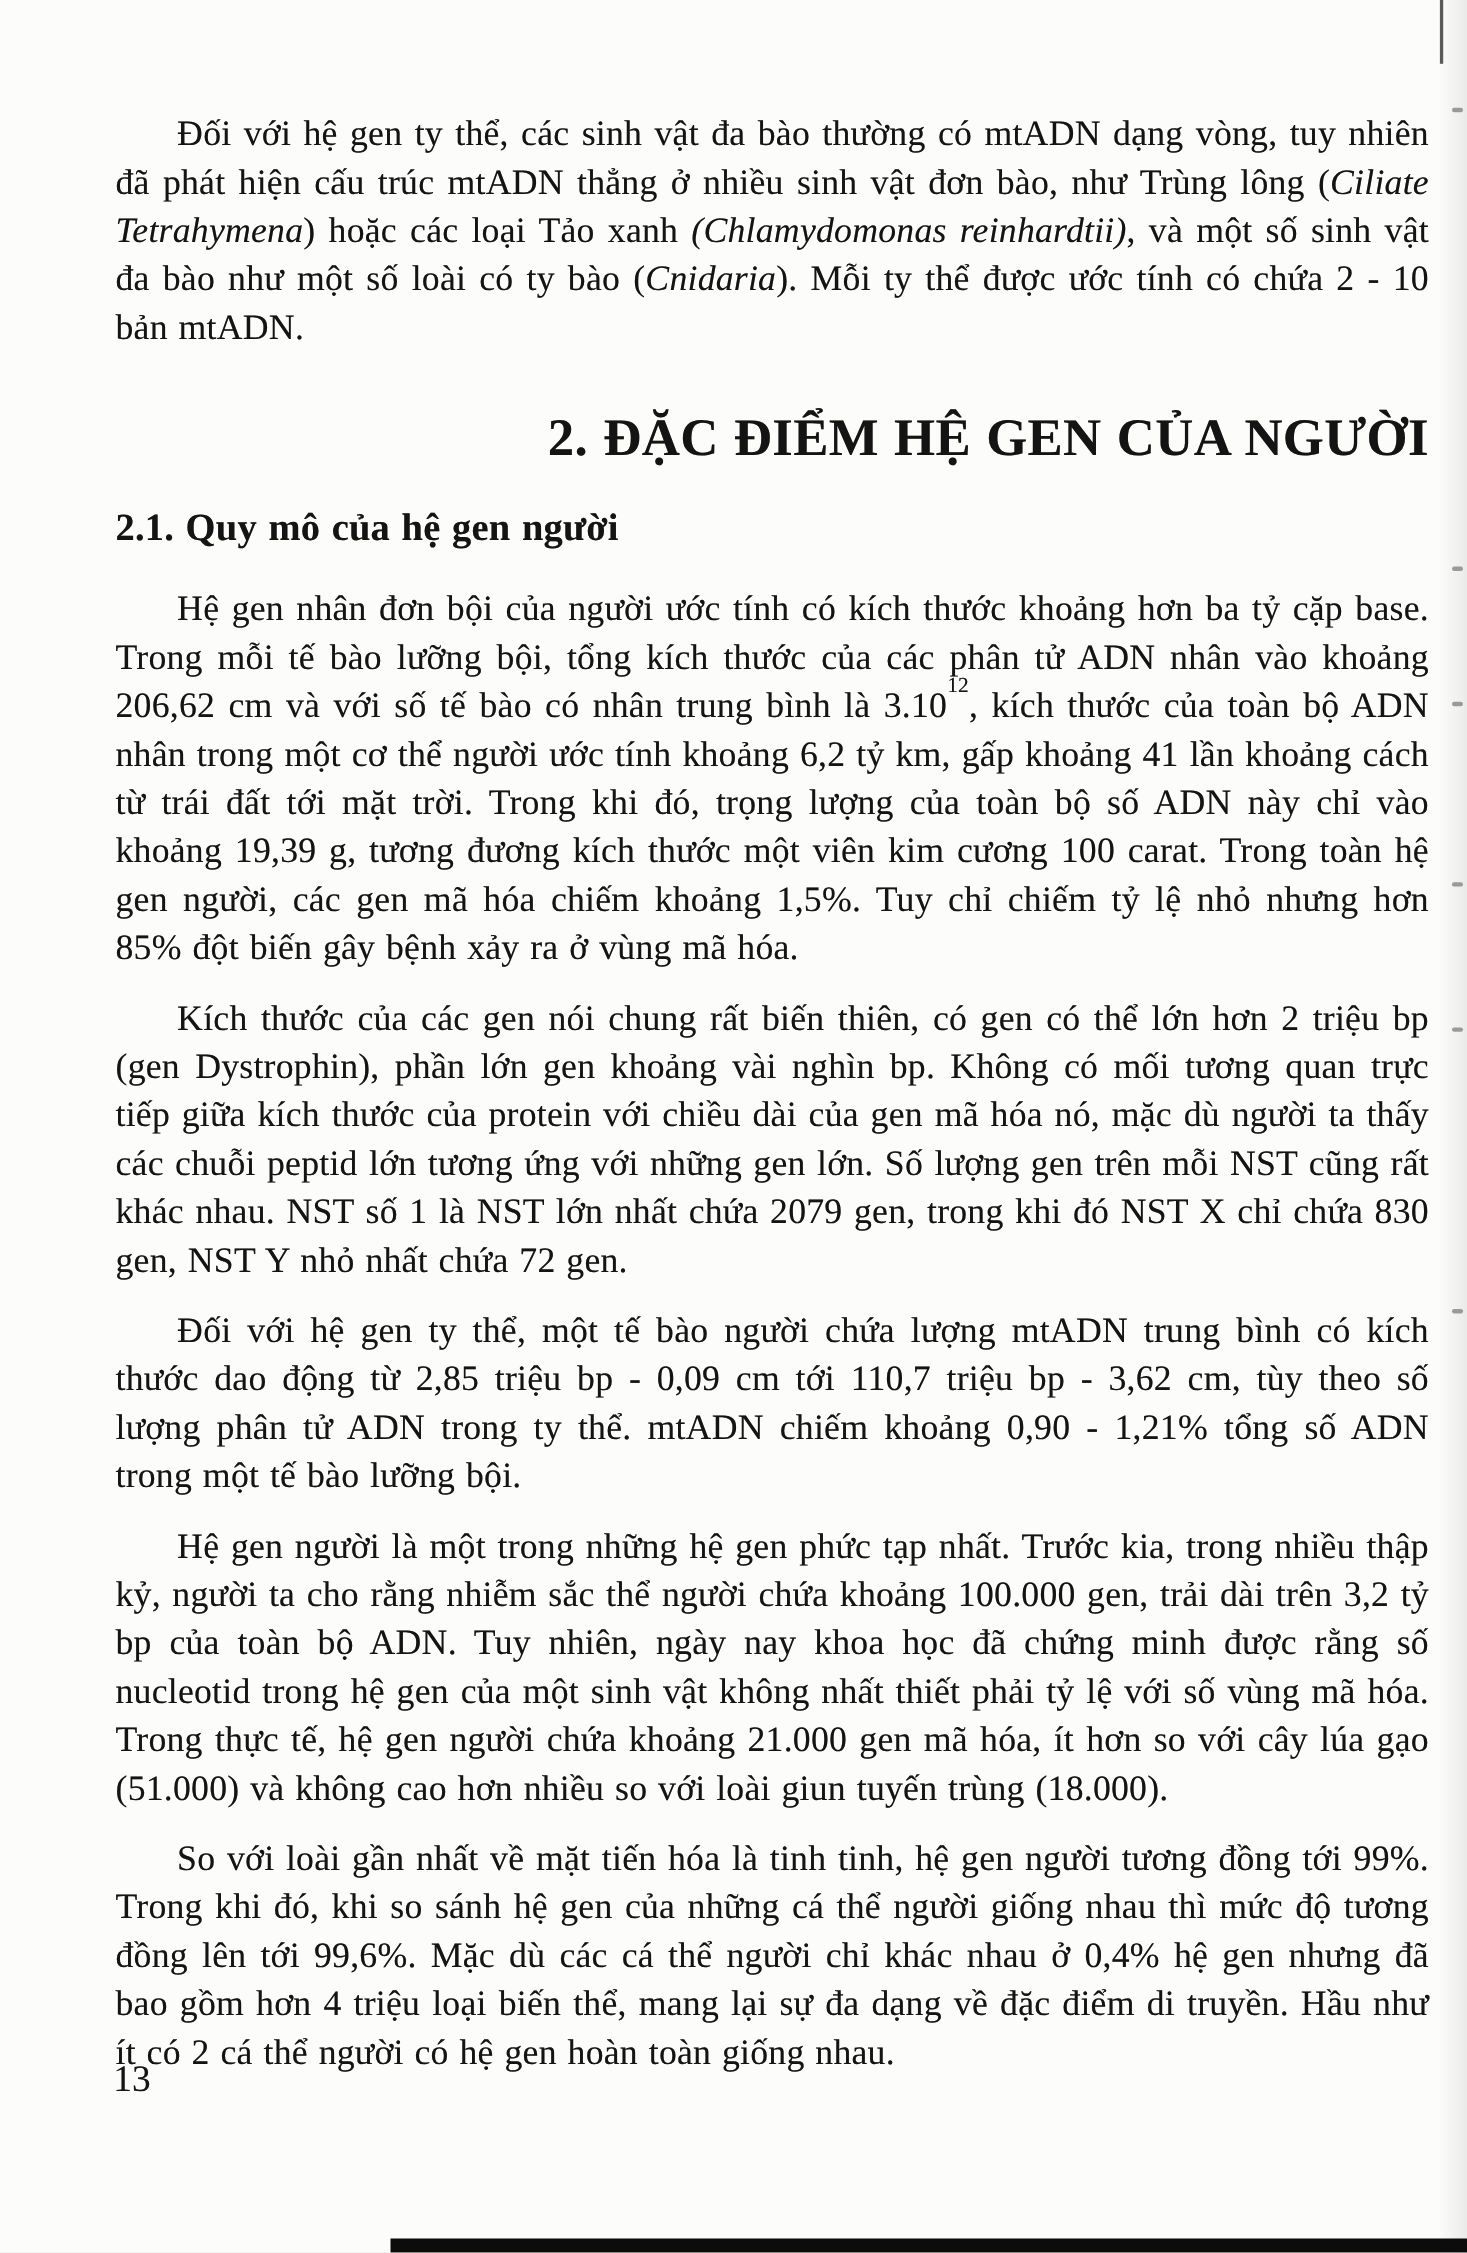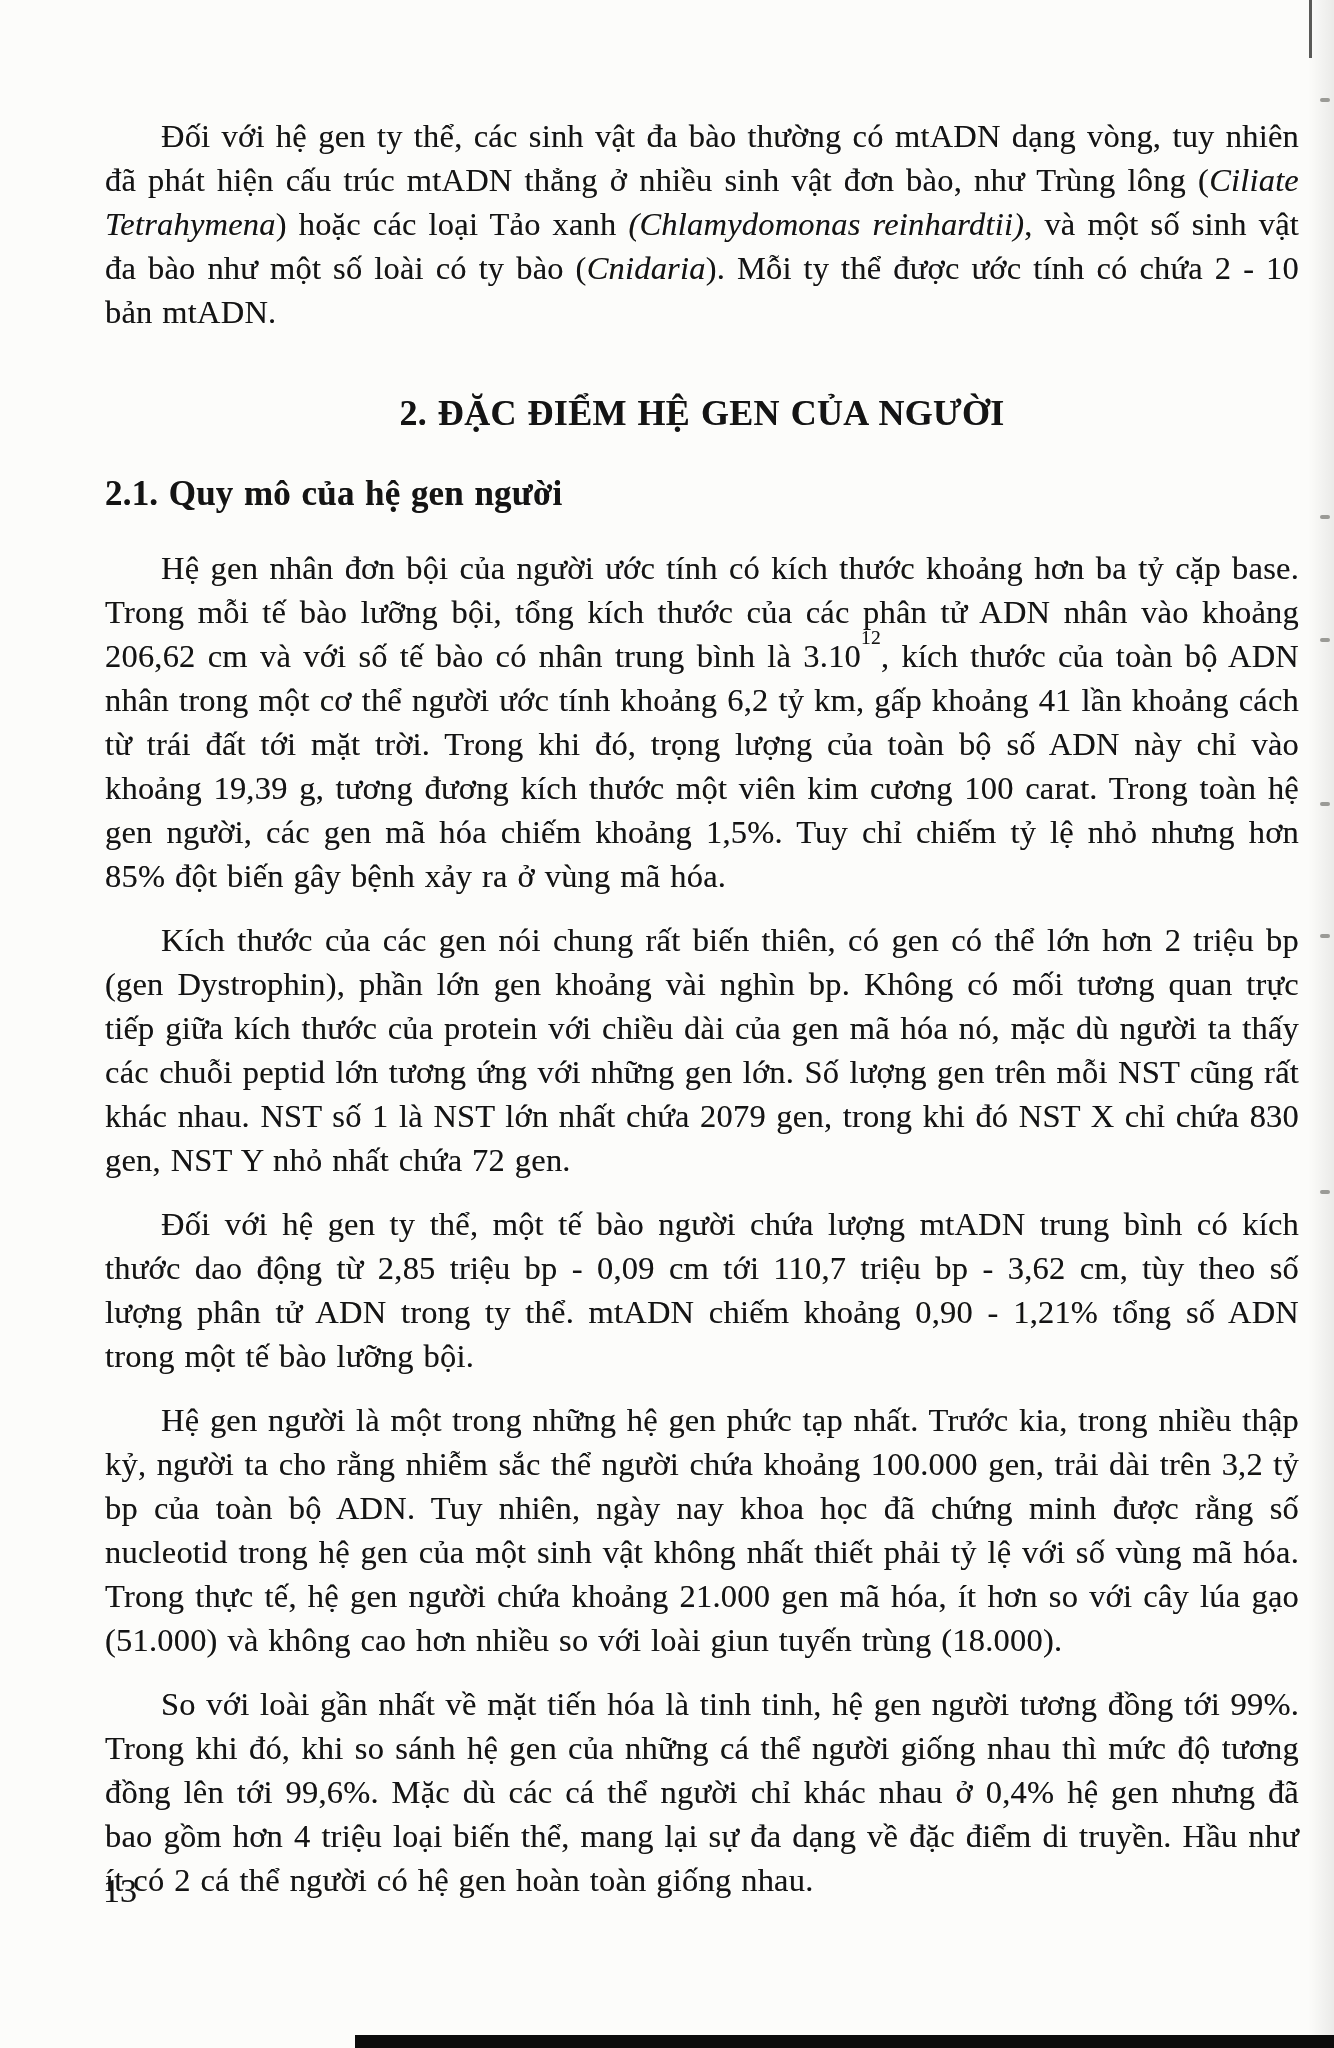--- a/index.html
+++ b/index.html
@@ -21,41 +21,41 @@
   .edge-shade {
     position: absolute;
     top: 0; right: 0;
     width: 26px; height: 100%;
     background: linear-gradient(to right, rgba(0,0,0,0), rgba(0,0,0,0.07));
     pointer-events: none;
   }
   .content {
     position: absolute;
     left: 105px;
-    top: 114px;
+    top: 100px;
     width: 1194px;
     text-align: justify;
     font-size: 32.5px;
     line-height: 44px;
     letter-spacing: 0.2px;
     word-spacing: 1.5px;
     text-shadow: 0 0 0.6px rgba(0,0,0,0.4);
   }
   .para {
     margin: 20px 0 0 0;
     text-indent: 56px;
   }
   .para.first { margin-top: 0; }
   .para.after-sub { margin-top: 30px; }
   .heading {
     margin: 56px 0 0 0;
-    font-size: 36px;
+    font-size: 48px;
     line-height: 46px;
     font-weight: bold;
-    text-align: center;
+    text-align: right;
     text-indent: 0;
     letter-spacing: 0.3px;
   }
   .subheading {
     margin: 36px 0 0 0;
     font-size: 35px;
     line-height: 44px;
     font-weight: bold;
     text-align: left;
     text-indent: 0;

